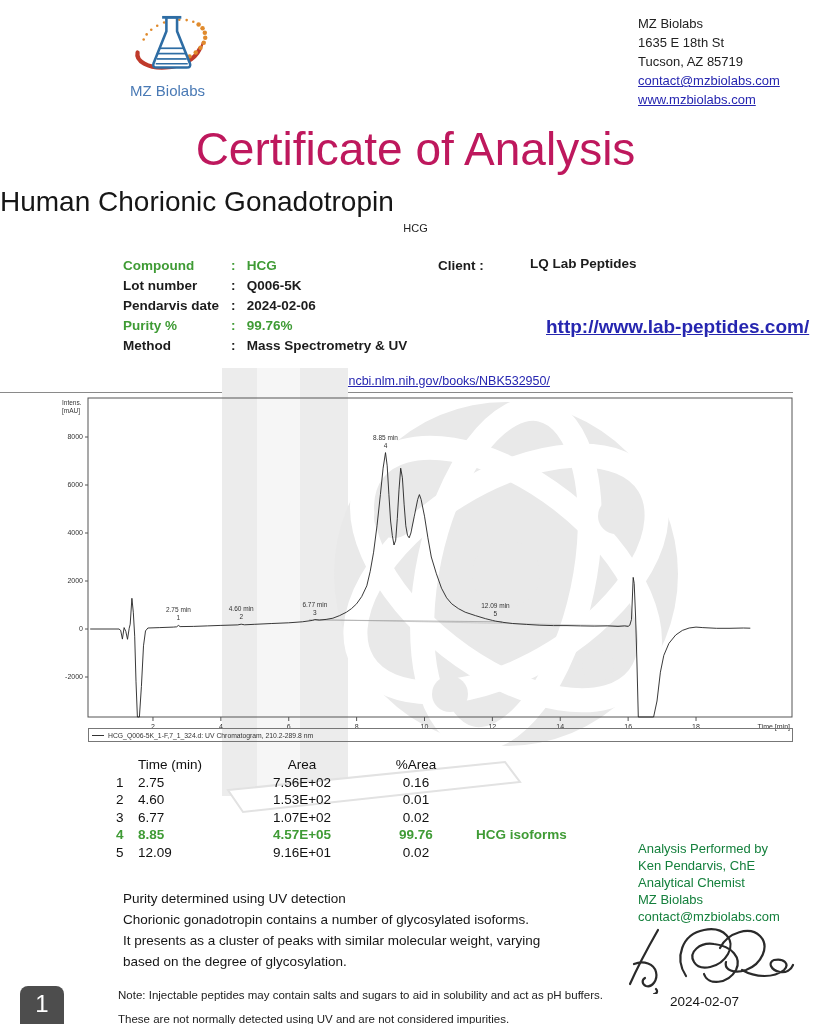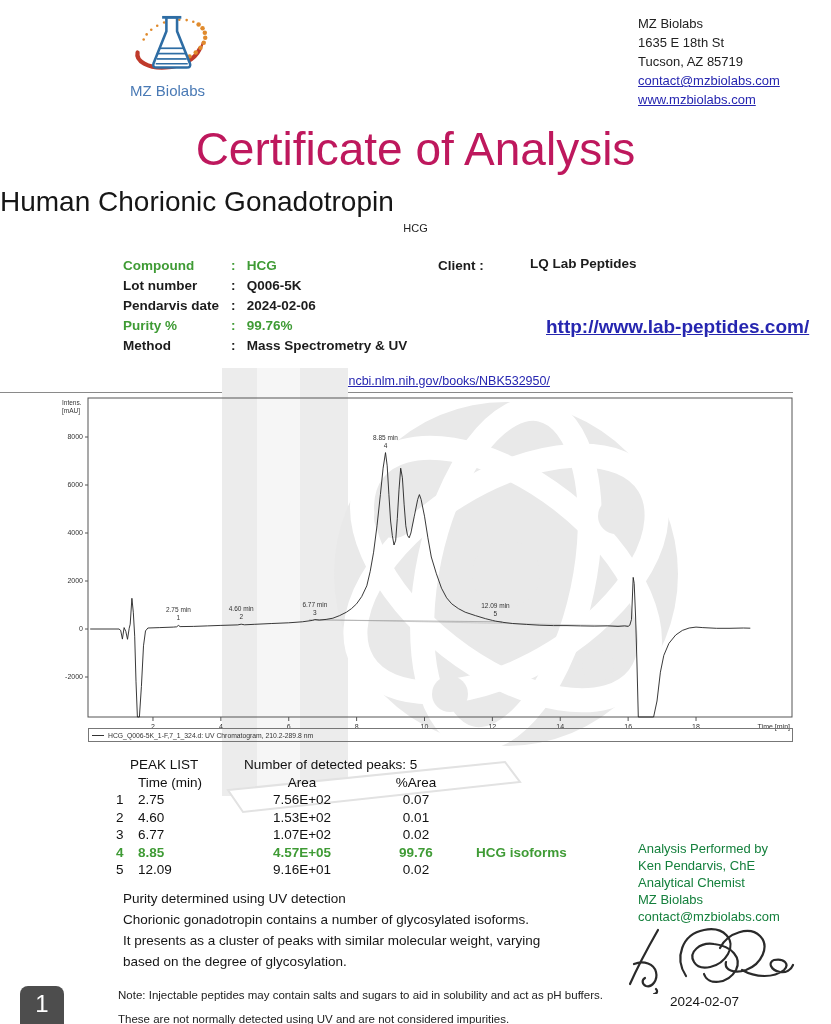--- a/index.html
+++ b/index.html
@@ -193,37 +193,33 @@
       <text x="435.4346" y="215.08" font-size="6.5" fill="#333" text-anchor="middle">12.09 min</text>
       <text x="435.4346" y="223.08" font-size="6.5" fill="#333" text-anchor="middle">5</text>
     </svg>
 
   <div class="abs legendbox" style="left:88px;top:728px;width:700px;">
     <span class="legendline"></span>
     <span>HCG_Q006-5K_1-F,7_1_324.d: UV Chromatogram, 210.2-289.8 nm</span>
   </div>
 
   <div class="abs ptable" style="left:112px;top:756px;width:560px;">
-    <div class="phead">
-      <div style="padding-left:18px;">PEAK LIST</div>
-      <div style="padding-left:10px;">Number of detected peaks: 5</div>
-    </div>
     <div class="prow">
       <div class="c0"></div>
       <div class="c1">Time (min)</div>
       <div class="c2">Area</div>
       <div class="c3">%Area</div>
       <div class="c4"></div>
     </div>
     <div id="peak-rows">
         <div class="prow">
           <div class="c0" style="padding-left: 4px;">1</div>
           <div class="c1">2.75</div>
           <div class="c2">7.56E+02</div>
-          <div class="c3">0.07</div>
+          <div class="c3">0.16</div>
           <div class="c4"></div>
         </div>
         <div class="prow">
           <div class="c0" style="padding-left: 4px;">2</div>
           <div class="c1">4.60</div>
           <div class="c2">1.53E+02</div>
           <div class="c3">0.01</div>
           <div class="c4"></div>
         </div>
         <div class="prow">

